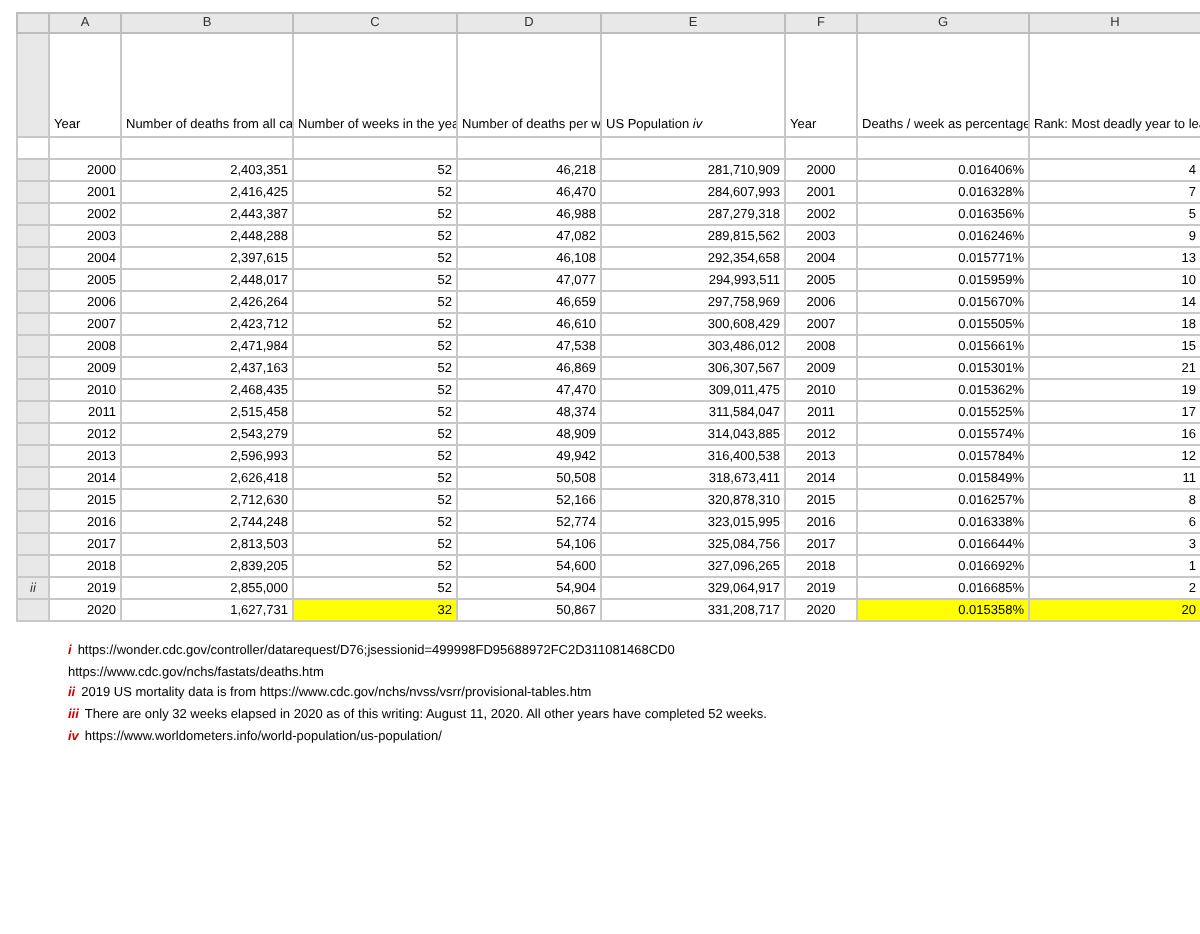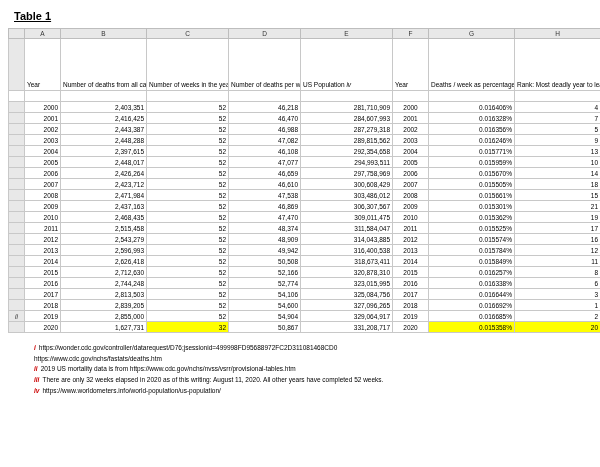--- a/index.html
+++ b/index.html
@@ -99,21 +99,20 @@
     font-weight: bold;
     margin-right: 3px;
   }
   .sep-row td { border: none; height: 7px; background: #fff; }
 </style>
 </head>
 <body>
 
 <div id="page">
 
-  <div class="title">Table 1</div>
 
   <table class="sheet">
     <colgroup>
       <col style="width:16px">
       <col style="width:36px">
       <col style="width:86px">
       <col style="width:82px">
       <col style="width:72px">
       <col style="width:92px">
       <col style="width:36px">

